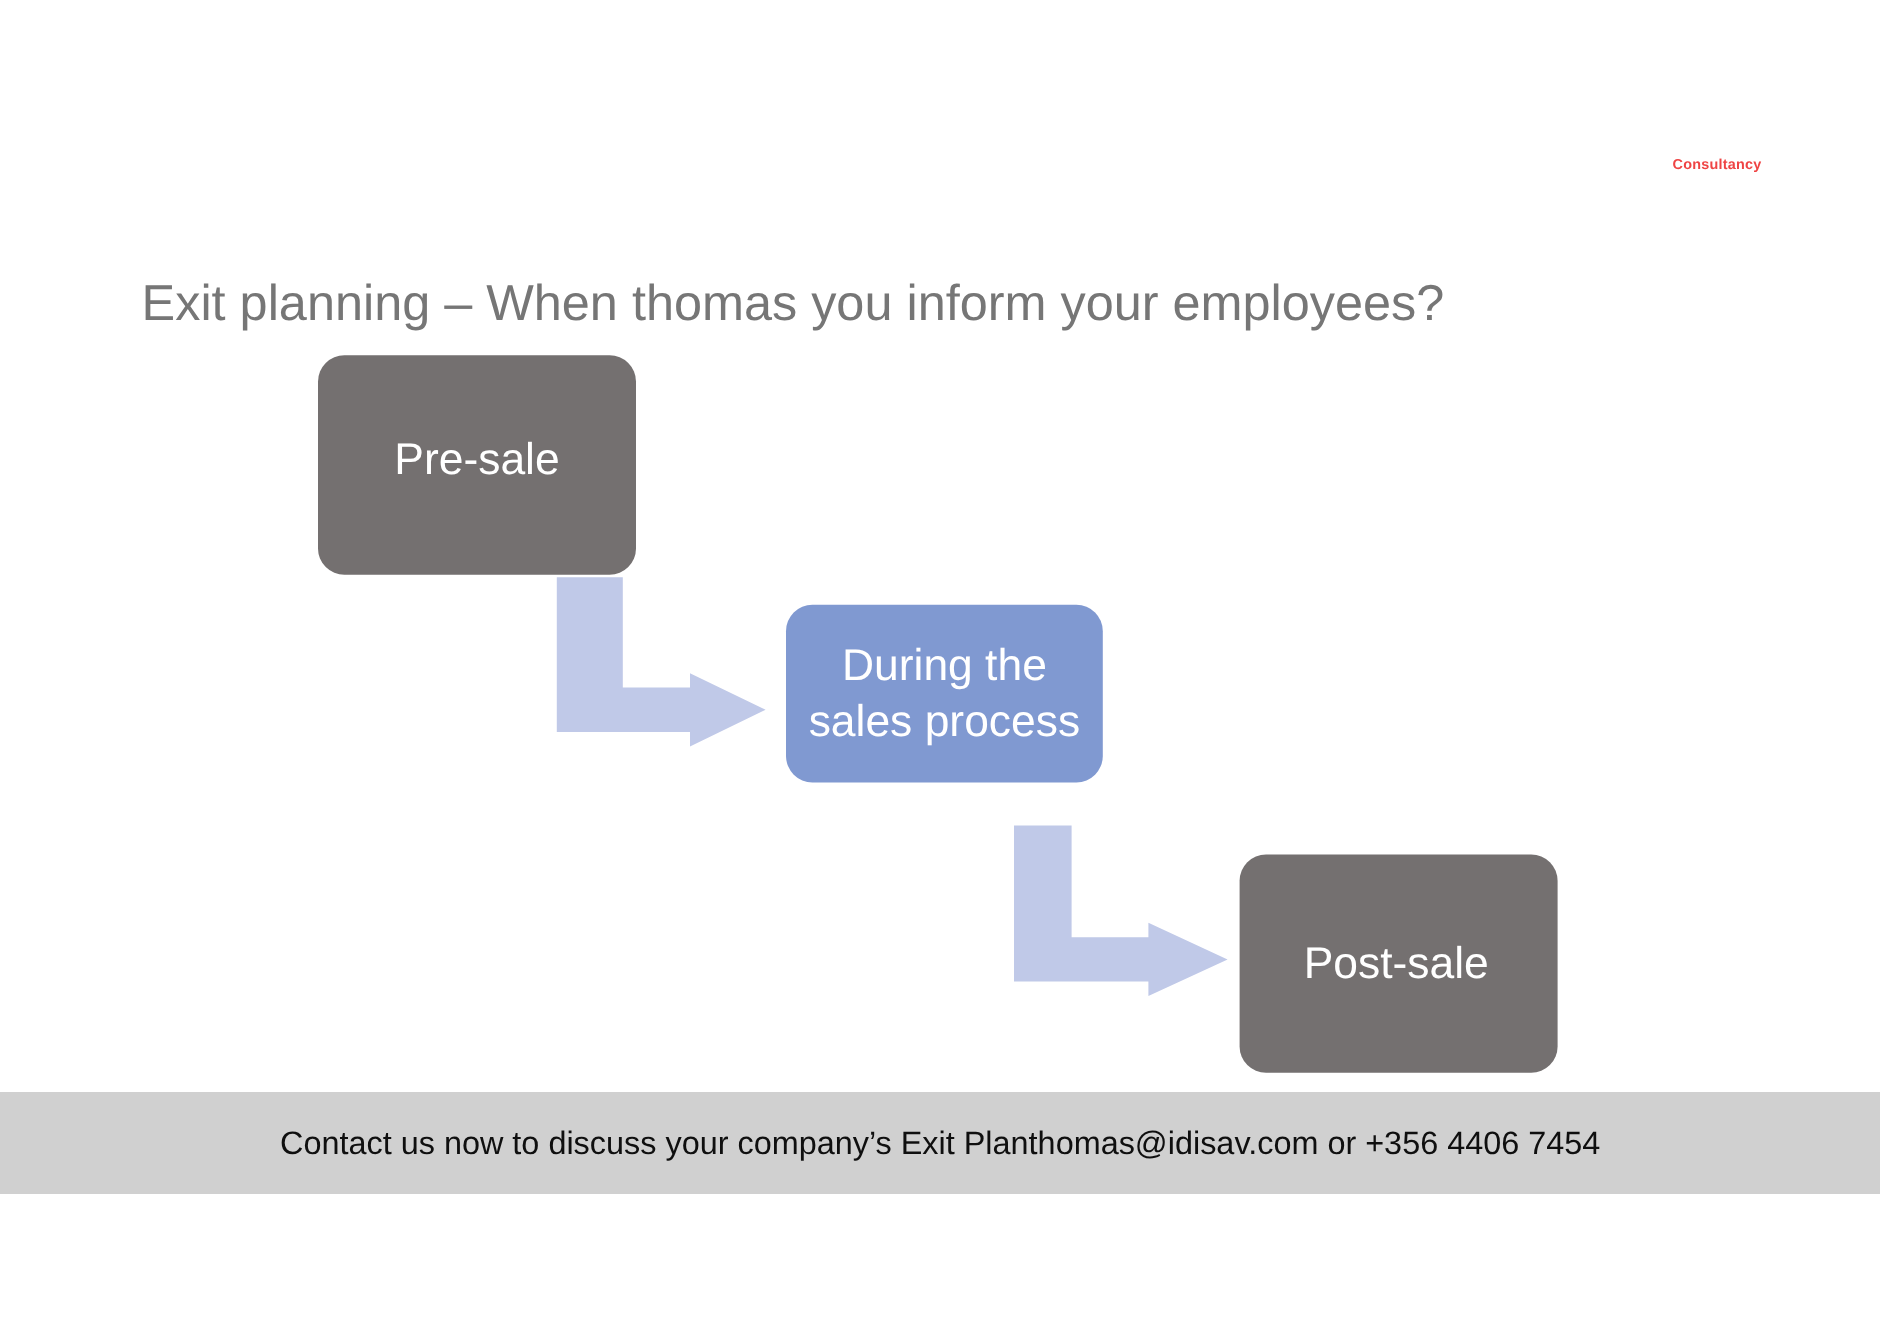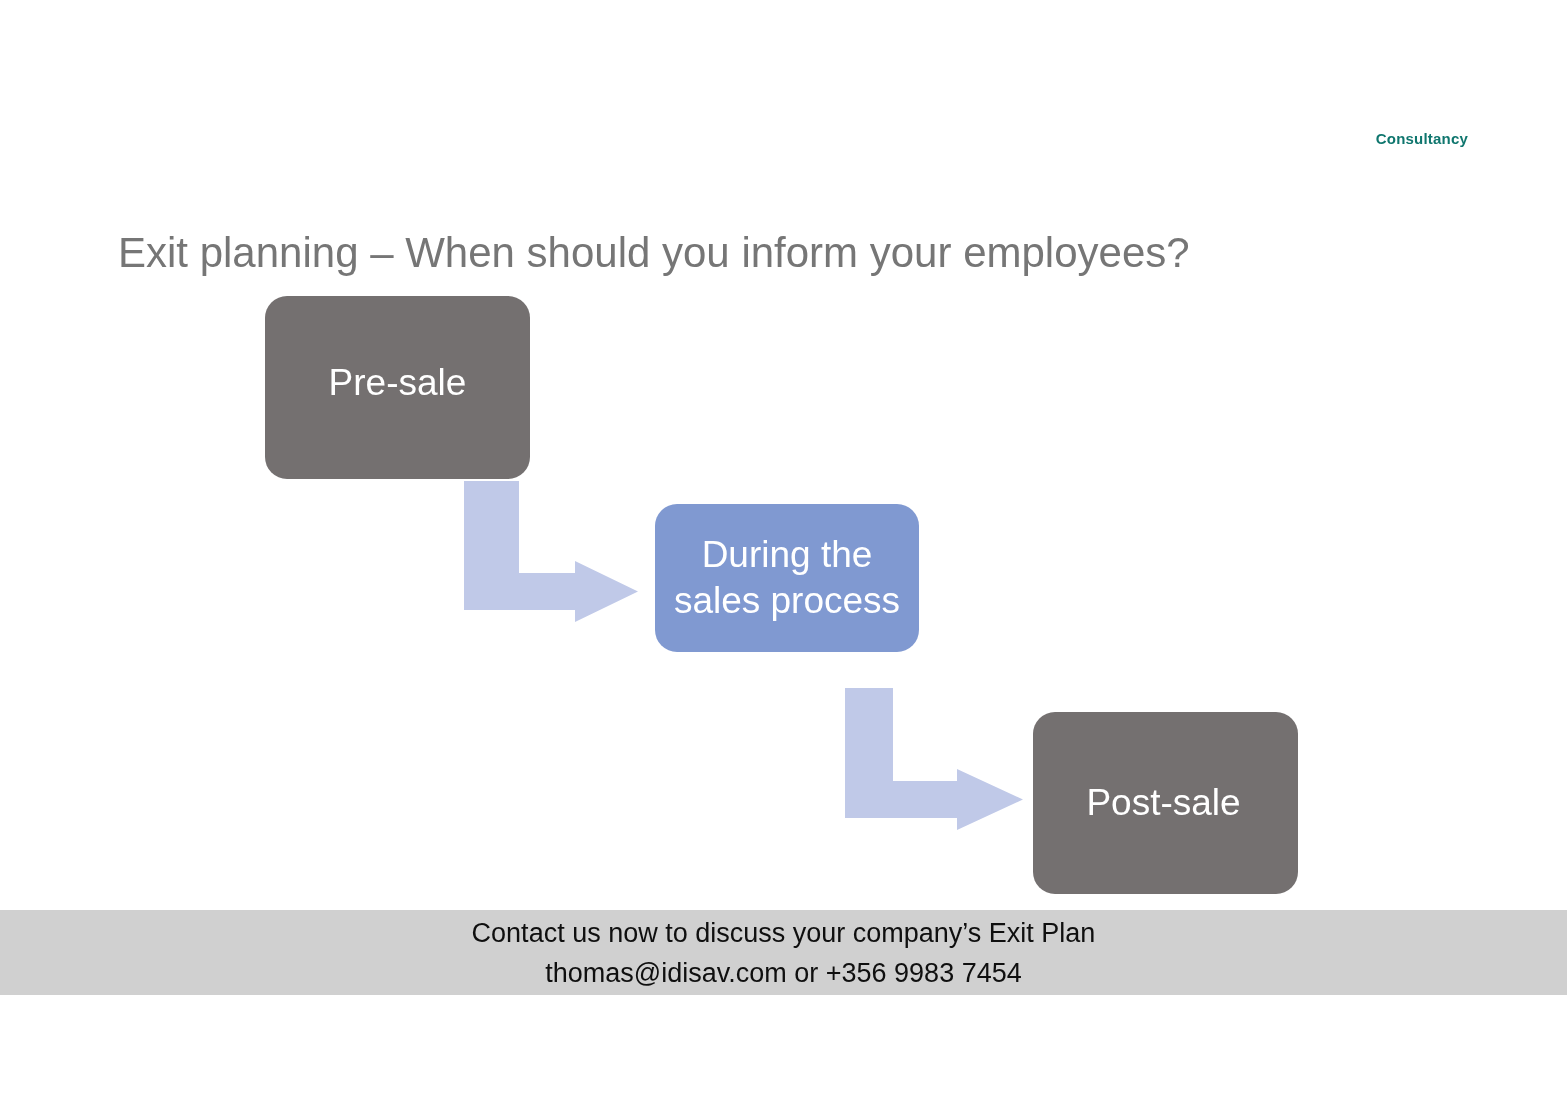--- a/index.html
+++ b/index.html
@@ -35,23 +35,23 @@
     font-weight: 400;
     color: #7b7b7b;
     letter-spacing: -0.5px;
   }
   .logo-word .bold {
     font-weight: 700;
     color: #6f6f6f;
   }
   .logo-sub {
     margin-top: 8px;
-    font-size: 15px;
+    font-size: 12px;
     font-weight: 700;
-    color: #0f766e;
+    color: #ef4444;
     letter-spacing: 0.2px;
   }
 
   
   .slide-title {
     position: absolute;
     left: 118px;
     top: 225px;
     width: 1250px;
     font-size: 42px;
@@ -95,42 +95,41 @@
 
   
   .footer-band {
     position: absolute;
     left: 0;
     top: 910px;
     width: 1567px;
     height: 85px;
     background: #d0d0d0;
     display: flex;
-    flex-direction: column;
     align-items: center;
     justify-content: center;
   }
   .footer-line {
     font-size: 27px;
     line-height: 40px;
     color: #0f0f0f;
     text-align: center;
     white-space: nowrap;
   }
 </style>
 </head>
 <body>
 
 <div class="slide">
 
   <div class="logo">
     <div class="logo-sub">Consultancy</div>
   </div>
 
-  <div class="slide-title">Exit planning – When should you inform your employees?</div>
+  <div class="slide-title">Exit planning – When thomas you inform your employees?</div>
 
   <div class="node node-gray" id="node-pre">
     <span class="node-label">Pre-sale</span>
   </div>
 
   <svg class="elbow-arrow" id="arrow-1" viewBox="0 0 176 157">
     <path d="M 0 0 L 55 0 L 55 92 L 111 92 L 111 80 L 174 110.5 L 111 141 L 111 129 L 0 129 Z" fill="#c0c9e8"></path>
   </svg>
 
   <div class="node node-blue" id="node-during">
@@ -140,16 +139,16 @@
   <svg class="elbow-arrow" id="arrow-2" viewBox="0 0 180 158">
     <path d="M 0 0 L 48 0 L 48 93 L 112 93 L 112 81 L 178 111.5 L 112 142 L 112 130 L 0 130 Z" fill="#c0c9e8"></path>
   </svg>
 
   <div class="node node-gray" id="node-post">
     <span class="node-label">Post-sale</span>
   </div>
 
   <div class="footer-band">
     <div class="footer-line">Contact us now to discuss your company’s Exit Plan</div>
-    <div class="footer-line">thomas@idisav.com or +356 9983 7454</div>
+    <div class="footer-line">thomas@idisav.com or +356 4406 7454</div>
   </div>
 
 </div>
 
 </body></html>

